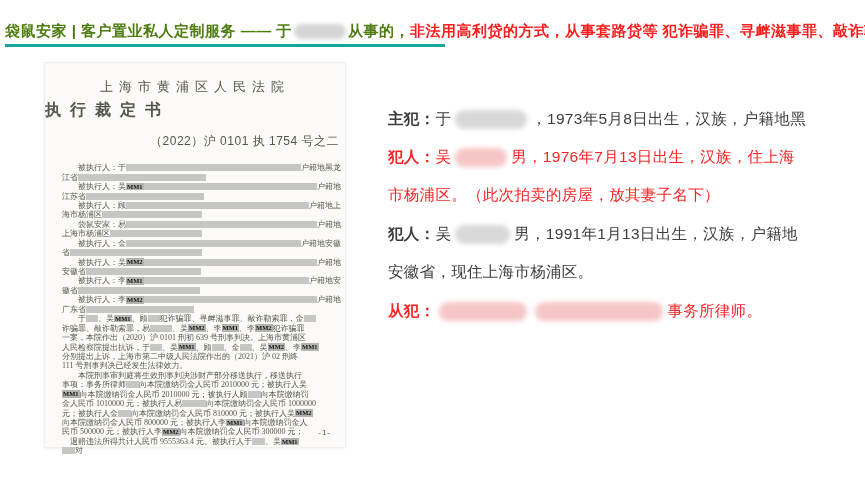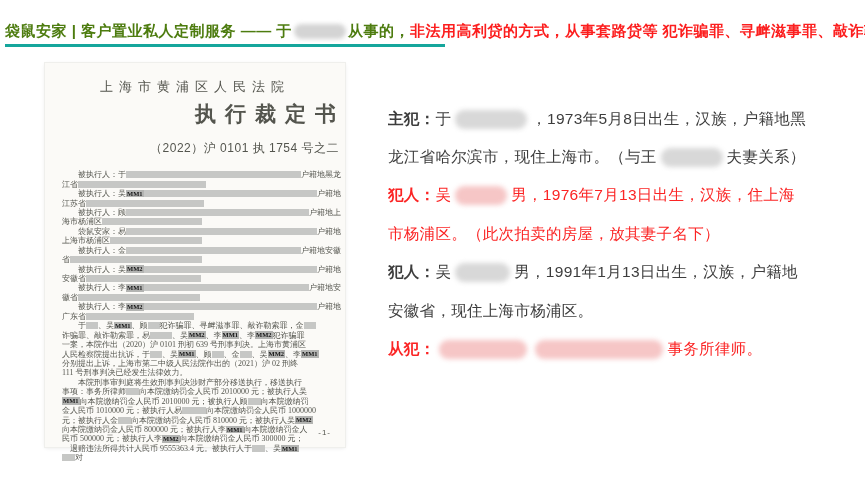--- a/index.html
+++ b/index.html
@@ -14,21 +14,21 @@
   .header .blur{display:inline-block;width:52px;height:15px;border-radius:8px;
                 background:#d4d4d4;filter:blur(2px);margin:0 2px;}
   .underline{position:absolute;left:5px;top:44px;width:440px;height:3px;background:#15a69c;}
 
   
   .doc{position:absolute;left:45px;top:63px;width:300px;height:384px;
        background:#fbfaf7;box-shadow:0 0 0 1px #efefec,0 1px 4px rgba(0,0,0,0.10);
        color:#54554e;}
   .doc .court{margin-top:15px;text-align:center;font-size:13px;letter-spacing:6px;
               font-family:"Liberation Serif","DejaVu Serif",serif;}
-  .doc .dtitle{margin-top:4px;text-align:right;font-size:21px;font-weight:bold;letter-spacing:9px;
+  .doc .dtitle{margin-top:4px;text-align:left;font-size:16px;font-weight:bold;letter-spacing:9px;
                font-family:"Liberation Serif","DejaVu Serif",serif;}
   .doc .caseno{margin-top:12px;text-align:right;padding-right:6px;font-size:12px;letter-spacing:0.5px;}
   .doc .lines{margin-top:13px;padding-left:17px;padding-right:4px;}
   .doc-line{display:flex;align-items:center;height:9.45px;white-space:pre;overflow:hidden;
             font-size:8px;font-family:"Liberation Serif","DejaVu Serif",serif;}
   .doc-line.ind{padding-left:16px;}
   .doc-line .redact{height:7px;background:#c6c7c5;flex:none;display:inline-block;}
   .doc-line .redact.grow{flex:1 1 auto;}
   .doc-line .chip{background:#b3b4b2;color:#141414;font-weight:bold;font-size:6.5px;
                   padding:0 1px;line-height:7.5px;flex:none;}
@@ -94,21 +94,20 @@
         <div class="doc-line"><span class="run">向本院缴纳罚金人民币 800000 元；被执行人李</span><span class="chip">MM1</span><span class="run">向本院缴纳罚金人</span></div>
         <div class="doc-line"><span class="run">民币 500000 元；被执行人李</span><span class="chip">MM2</span><span class="run">向本院缴纳罚金人民币 300000 元；</span></div>
         <div class="doc-line"><span class="run">　退赔违法所得共计人民币 9555363.4 元。被执行人于</span><span class="redact" style="width: 13px;"></span><span class="run">、吴</span><span class="chip">MM1</span></div>
         <div class="doc-line"><span class="redact" style="width: 13px;"></span><span class="run">对</span></div>
       </div>
     <div class="pageno">-1-</div>
   </div>
 
   <div class="panel" id="right-panel">
       <div class="info-line black"><span class="run bold">主犯：</span><span class="run">于</span><span class="blur" style="width: 72px;"></span><span class="run">，1973年5月8日出生，汉族，户籍地黑</span></div>
-      <div class="info-line black"><span class="run">龙江省哈尔滨市，现住上海市。（与王</span><span class="blur" style="width: 62px;"></span><span class="run">夫妻关系）</span></div>
       <div class="info-line red"><span class="run bold">犯人：</span><span class="run">吴</span><span class="blur" style="width: 52px;"></span><span class="run">男，1976年7月13日出生，汉族，住上海</span></div>
       <div class="info-line red"><span class="run">市杨浦区。（此次拍卖的房屋，放其妻子名下）</span></div>
       <div class="info-line black"><span class="run bold">犯人：</span><span class="run">吴</span><span class="blur" style="width: 55px;"></span><span class="run">男，1991年1月13日出生，汉族，户籍地</span></div>
       <div class="info-line black"><span class="run">安徽省，现住上海市杨浦区。</span></div>
       <div class="info-line red"><span class="run bold">从犯：</span><span class="blur" style="width: 88px;"></span><span class="blur" style="width: 128px;"></span><span class="run">事务所律师。</span></div>
     </div>
 
 </div>
 
 </body></html>

